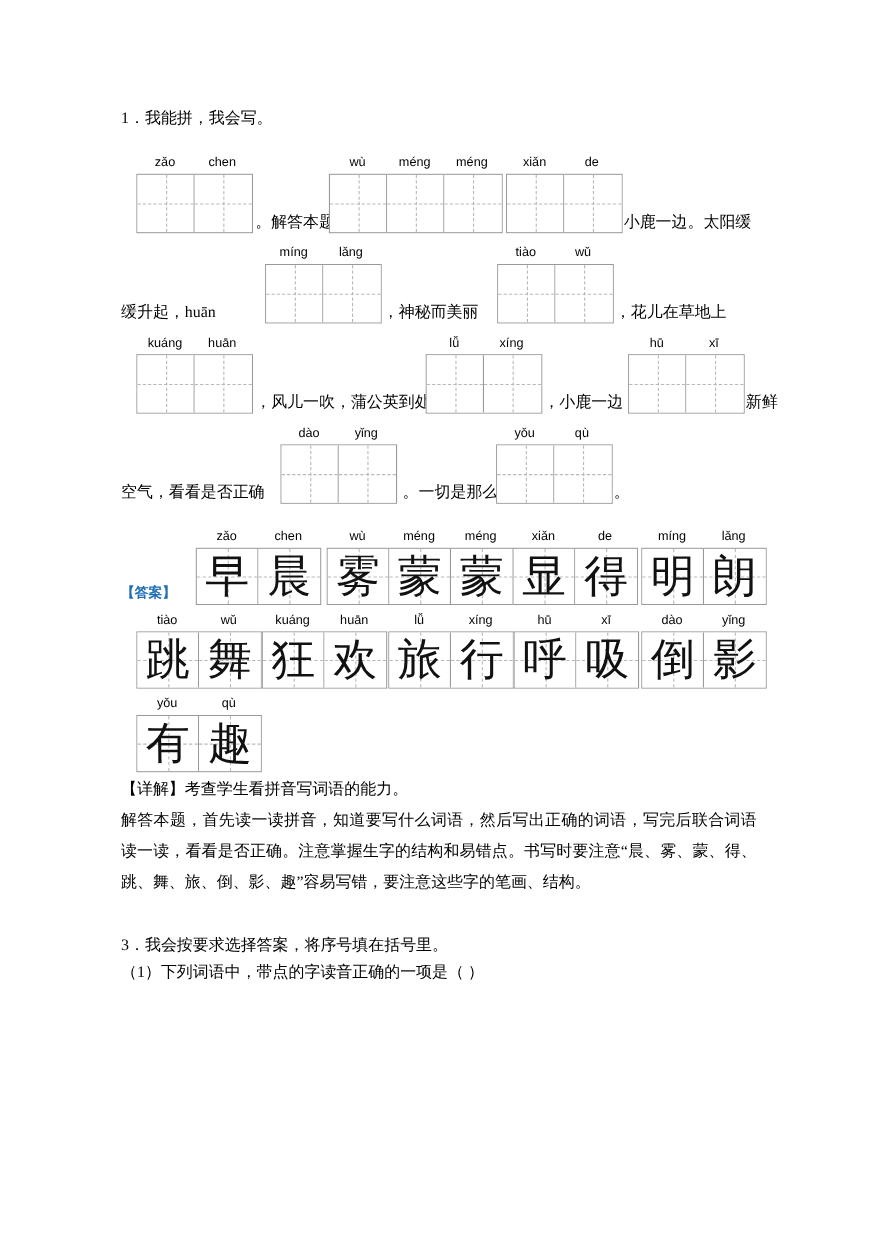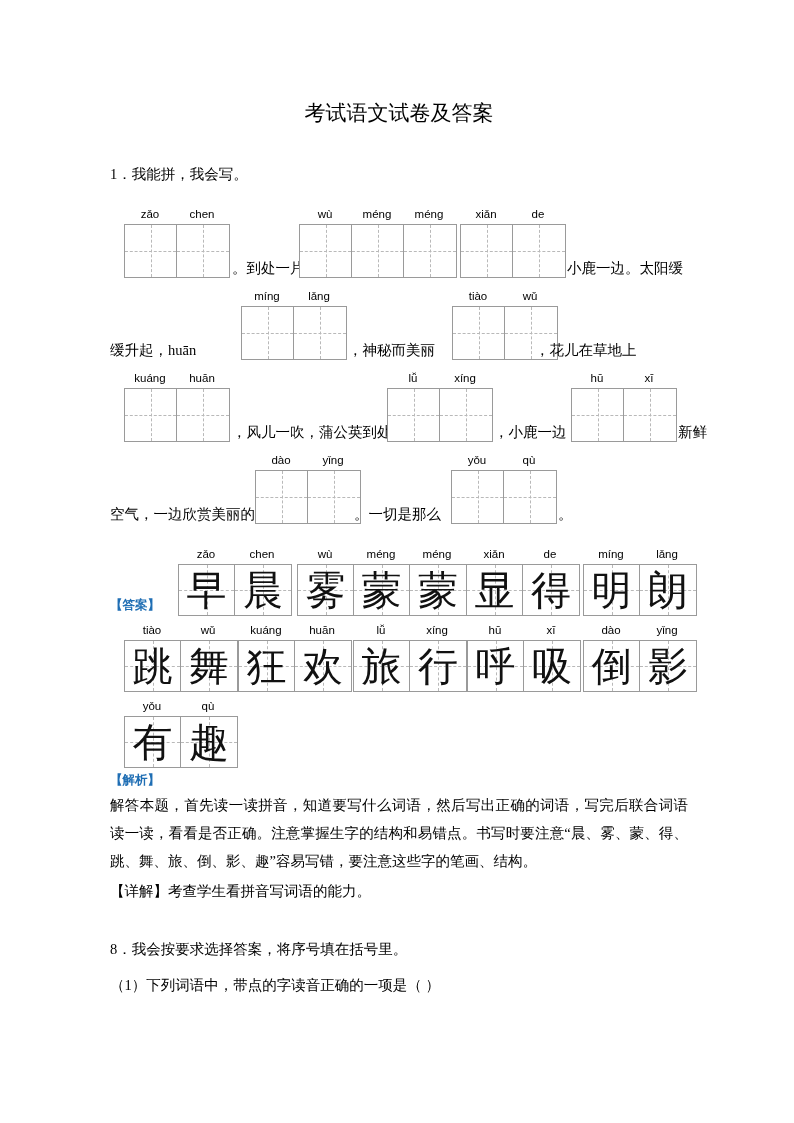--- a/index.html
+++ b/index.html
@@ -155,47 +155,46 @@
   .explain {
     font-size: 14.5px;
     line-height: 28px;
     margin: 0;
     text-align: justify;
   }
   .explain-first { margin-top: 2px; }
   .xiangjie-tag { font-weight: 400; }
 
   .q2-block { margin-top: 10px; }
-  .q2-sub { margin-top: 12px; font-size: 14.5px; line-height: 24px; }
+  .q2-sub { font-size: 14.5px; line-height: 24px; }
 </style>
 </head>
 <body>
 
 <div class="page">
   <div class="content">
 
     <div class="doc-title">
-      <span class="ln ln2">考试语文试卷及答案</span>
     </div>
 
     <div class="q-stem">1．我能拼，我会写。</div>
 
     <div class="fill-block" id="q1-fill">
         <div class="fill-line">
           <div class="grid-group" style="left: 14px;">
             <div class="pinyin-row">
               <div class="pinyin-cell" style="width: 52px;">zǎo</div>
               <div class="pinyin-cell" style="width: 52px;">chen</div>
             </div>
             <div class="tzg-row">
               <div class="tzg-cell" style="width: 52px; height: 52px;"></div>
               <div class="tzg-cell" style="width: 52px; height: 52px;"></div>
             </div>
           </div>
-          <span class="inline-text" style="left: 122px;">。到处一片</span>
+          <span class="inline-text" style="left: 122px;">。解答本题</span>
           <div class="grid-group" style="left: 189px;">
             <div class="pinyin-row">
               <div class="pinyin-cell" style="width: 52px;">wù</div>
               <div class="pinyin-cell" style="width: 52px;">méng</div>
               <div class="pinyin-cell" style="width: 52px;">méng</div>
             </div>
             <div class="tzg-row">
               <div class="tzg-cell" style="width: 52px; height: 52px;"></div>
               <div class="tzg-cell" style="width: 52px; height: 52px;"></div>
               <div class="tzg-cell" style="width: 52px; height: 52px;"></div>
@@ -229,21 +228,21 @@
           <div class="grid-group" style="left: 342px;">
             <div class="pinyin-row">
               <div class="pinyin-cell" style="width: 52px;">tiào</div>
               <div class="pinyin-cell" style="width: 52px;">wǔ</div>
             </div>
             <div class="tzg-row">
               <div class="tzg-cell" style="width: 52px; height: 52px;"></div>
               <div class="tzg-cell" style="width: 52px; height: 52px;"></div>
             </div>
           </div>
-          <span class="inline-text" style="left: 425px;">，花儿在草地上</span>
+          <span class="inline-text" style="left: 449px;">，花儿在草地上</span>
         </div>
         <div class="fill-line">
           <div class="grid-group" style="left: 14px;">
             <div class="pinyin-row">
               <div class="pinyin-cell" style="width: 52px;">kuáng</div>
               <div class="pinyin-cell" style="width: 52px;">huān</div>
             </div>
             <div class="tzg-row">
               <div class="tzg-cell" style="width: 52px; height: 52px;"></div>
               <div class="tzg-cell" style="width: 52px; height: 52px;"></div>
@@ -267,32 +266,32 @@
               <div class="pinyin-cell" style="width: 52px;">xī</div>
             </div>
             <div class="tzg-row">
               <div class="tzg-cell" style="width: 52px; height: 52px;"></div>
               <div class="tzg-cell" style="width: 52px; height: 52px;"></div>
             </div>
           </div>
           <span class="inline-text" style="left: 568px;">新鲜</span>
         </div>
         <div class="fill-line">
-          <span class="inline-text" style="left: 0px;">空气，一边欣赏美丽的</span>
+          <span class="inline-text" style="left: 0px;">空气，看看是否正确</span>
           <div class="grid-group" style="left: 145px;">
             <div class="pinyin-row">
               <div class="pinyin-cell" style="width: 52px;">dào</div>
               <div class="pinyin-cell" style="width: 52px;">yǐng</div>
             </div>
             <div class="tzg-row">
               <div class="tzg-cell" style="width: 52px; height: 52px;"></div>
               <div class="tzg-cell" style="width: 52px; height: 52px;"></div>
             </div>
           </div>
-          <span class="inline-text" style="left: 244px;">。一切是那么</span>
+          <span class="inline-text" style="left: 256px;">。一切是那么</span>
           <div class="grid-group" style="left: 341px;">
             <div class="pinyin-row">
               <div class="pinyin-cell" style="width: 52px;">yǒu</div>
               <div class="pinyin-cell" style="width: 52px;">qù</div>
             </div>
             <div class="tzg-row">
               <div class="tzg-cell" style="width: 52px; height: 52px;"></div>
               <div class="tzg-cell" style="width: 52px; height: 52px;"></div>
             </div>
           </div>
@@ -449,25 +448,24 @@
                 </div>
                 <div class="tzg-cell" style="width: 56px; height: 50px;">
                   <span class="tzg-char" style="font-size: 40px;">趣</span>
                 </div>
               </div>
             </div>
           </div>
         </div>
     </div>
 
-    <div class="tag tag-jiexi">【解析】</div>
+
+    <p class="explain explain-first"><span class="xiangjie-tag">【详解】</span><span>考查学生看拼音写词语的能力。</span></p>
 
     <p class="explain">解答本题，首先读一读拼音，知道要写什么词语，然后写出正确的词语，写完后联合词语读一读，看看是否正确。注意掌握生字的结构和易错点。书写时要注意“晨、雾、蒙、得、跳、舞、旅、倒、影、趣”容易写错，要注意这些字的笔画、结构。</p>
 
-    <p class="explain explain-first"><span class="xiangjie-tag">【详解】</span><span>考查学生看拼音写词语的能力。</span></p>
-
     <div class="q2-block">
-      <div class="q-stem">8．我会按要求选择答案，将序号填在括号里。</div>
+      <div class="q-stem">3．我会按要求选择答案，将序号填在括号里。</div>
       <div class="q2-sub">（1）下列词语中，带点的字读音正确的一项是（          ）</div>
     </div>
 
   </div>
 </div>
 
 </body></html>

